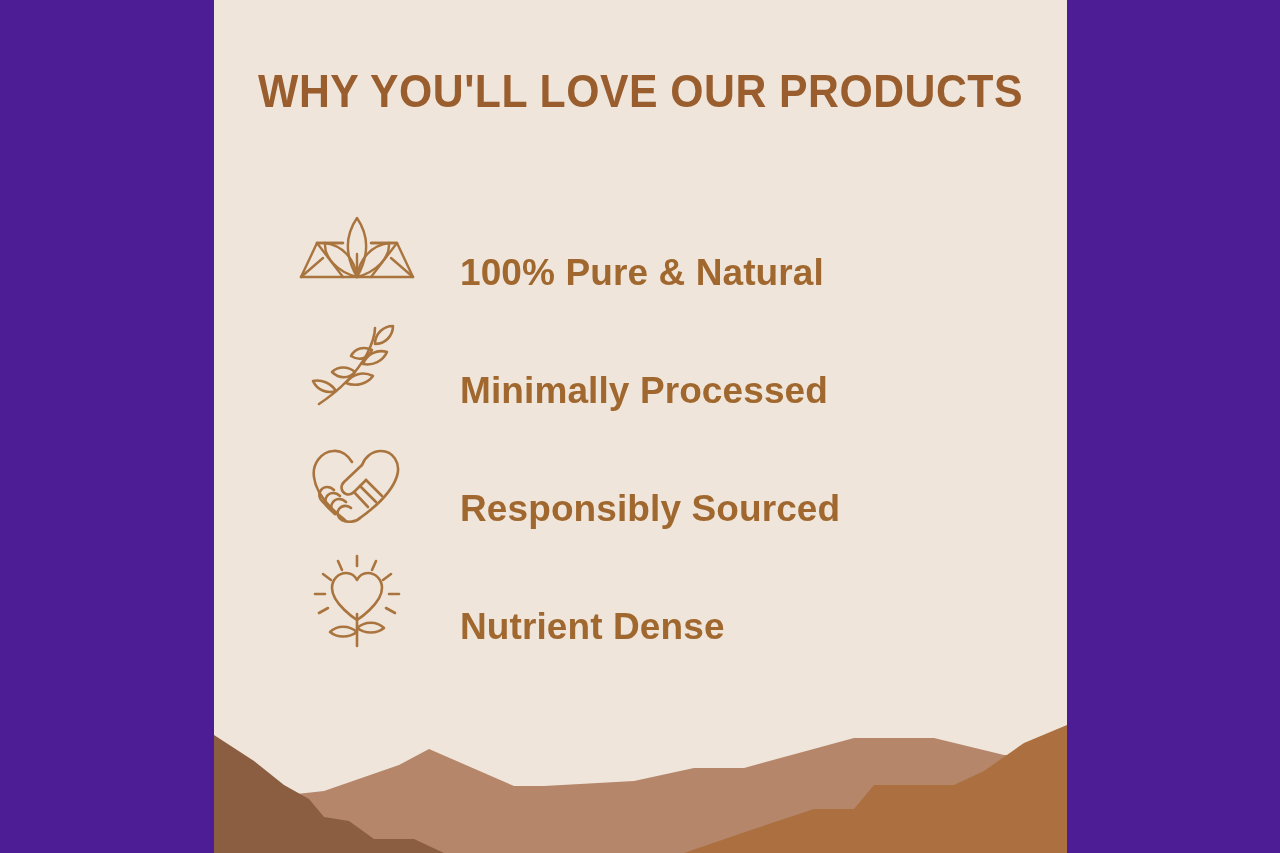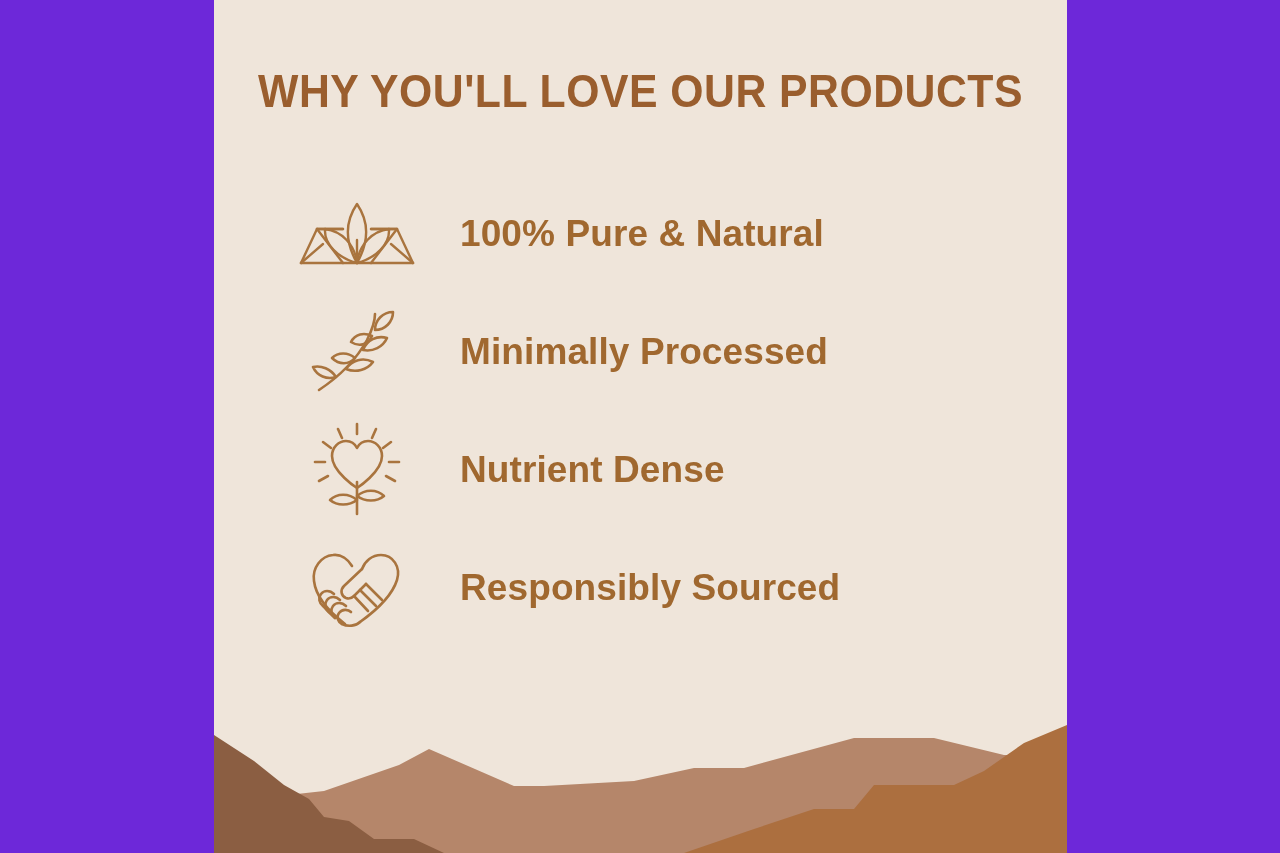--- a/index.html
+++ b/index.html
@@ -9,21 +9,21 @@
     height: 853px;
     background: #ffffff;
     font-family: "Liberation Sans", sans-serif;
     overflow: hidden;
   }
 
   #canvas {
     position: relative;
     width: 1280px;
     height: 853px;
-    background: #6d28d9;
+    background: #4c1d95;
   }
 
   
   #panel {
     position: absolute;
     left: 214px;
     top: 0;
     width: 853px;
     height: 853px;
     background: #EFE5DA;
@@ -51,21 +51,21 @@
   
   #features {
     position: absolute;
     left: 78px;
     top: 175px;
     width: 700px;
   }
 
   .feature-row {
     display: flex;
-    align-items: center;
+    align-items: flex-end;
     height: 118px;
   }
 
   .feature-icon {
     width: 130px;
     min-width: 130px;
     height: 90px;
     display: flex;
     align-items: center;
     justify-content: center;
@@ -154,20 +154,52 @@
             <path d="M35 61 C45 65 56 62 62 54 C52 49 41 52 35 61 Z"></path>
 
             <path d="M25 69 C20 61 10 57 2 59 C6 68 16 72 25 69 Z"></path>
           </svg>
         </span>
         <span class="feature-label">Minimally Processed</span>
       </div>
 
       <div class="feature-row">
         <span class="feature-icon">
+          <svg width="106" height="84" viewBox="0 0 106 84" fill="none" stroke="#A9743E" stroke-width="2.6" stroke-linecap="round" stroke-linejoin="round">
+
+            <path d="M41 78
+                     C28 68 12 52 10 35
+                     C8 22 17 10 29 9
+                     C37 8 44 13 48 20"></path>
+
+            <path d="M56 76
+                     C70 66 88 50 93 34
+                     C97 21 89 9 77 9
+                     C68 9 61 15 58 23"></path>
+
+            <path d="M58 23 L40 40 C36 44 37 50 42 52 C45 53 48 52 50 50 L62 38"></path>
+
+            <path d="M62 38 L78 54"></path>
+            <path d="M56 44 L72 60"></path>
+            <path d="M50 50 L64 65"></path>
+
+            <path d="M30 48 C26 44 20 44 17 48 C14 52 15 57 19 60"></path>
+            <path d="M36 54 C32 50 26 50 23 54 C20 58 21 63 25 66"></path>
+            <path d="M42 60 C38 56 32 56 29 60 C26 64 27 69 31 72"></path>
+            <path d="M47 66 C44 63 38 63 35 67 C32 71 34 76 38 78"></path>
+
+            <path d="M38 78 C44 81 52 80 56 76"></path>
+            <path d="M19 60 C19 60 24 66 31 72"></path>
+          </svg>
+        </span>
+        <span class="feature-label">Responsibly Sourced</span>
+      </div>
+
+      <div class="feature-row">
+        <span class="feature-icon">
           <svg width="98" height="96" viewBox="0 0 98 96" fill="none" stroke="#A9743E" stroke-width="2.6" stroke-linecap="round" stroke-linejoin="round">
 
             <line x1="49" y1="2" x2="49" y2="12"></line>
             <line x1="30" y1="7" x2="34" y2="16"></line>
             <line x1="68" y1="7" x2="64" y2="16"></line>
             <line x1="15" y1="20" x2="23" y2="26"></line>
             <line x1="83" y1="20" x2="75" y2="26"></line>
             <line x1="7" y1="40" x2="17" y2="40"></line>
             <line x1="91" y1="40" x2="81" y2="40"></line>
             <line x1="11" y1="59" x2="20" y2="54"></line>
@@ -184,52 +216,20 @@
             <line x1="49" y1="60" x2="49" y2="92"></line>
 
             <path d="M49 78 C41 84 29 84 22 78 C29 71 41 71 49 78 Z"></path>
 
             <path d="M49 74 C57 80 69 80 76 74 C69 67 57 67 49 74 Z"></path>
           </svg>
         </span>
         <span class="feature-label">Nutrient Dense</span>
       </div>
 
-      <div class="feature-row">
-        <span class="feature-icon">
-          <svg width="106" height="84" viewBox="0 0 106 84" fill="none" stroke="#A9743E" stroke-width="2.6" stroke-linecap="round" stroke-linejoin="round">
-
-            <path d="M41 78
-                     C28 68 12 52 10 35
-                     C8 22 17 10 29 9
-                     C37 8 44 13 48 20"></path>
-
-            <path d="M56 76
-                     C70 66 88 50 93 34
-                     C97 21 89 9 77 9
-                     C68 9 61 15 58 23"></path>
-
-            <path d="M58 23 L40 40 C36 44 37 50 42 52 C45 53 48 52 50 50 L62 38"></path>
-
-            <path d="M62 38 L78 54"></path>
-            <path d="M56 44 L72 60"></path>
-            <path d="M50 50 L64 65"></path>
-
-            <path d="M30 48 C26 44 20 44 17 48 C14 52 15 57 19 60"></path>
-            <path d="M36 54 C32 50 26 50 23 54 C20 58 21 63 25 66"></path>
-            <path d="M42 60 C38 56 32 56 29 60 C26 64 27 69 31 72"></path>
-            <path d="M47 66 C44 63 38 63 35 67 C32 71 34 76 38 78"></path>
-
-            <path d="M38 78 C44 81 52 80 56 76"></path>
-            <path d="M19 60 C19 60 24 66 31 72"></path>
-          </svg>
-        </span>
-        <span class="feature-label">Responsibly Sourced</span>
-      </div>
-
 
     </div>
 
     <div id="mountains">
       <svg viewBox="0 0 853 140" preserveAspectRatio="none">
 
         <polygon fill="#B5866A" points="0,140 0,90 110,78 185,52 215,36 300,73 330,73 420,68
                          480,55 530,55 640,25 720,25 790,42 853,42 853,140"></polygon>
 
         <polygon fill="#8B5E42" points="0,140 0,22 40,48 70,72 95,86 110,104 135,108 160,126

